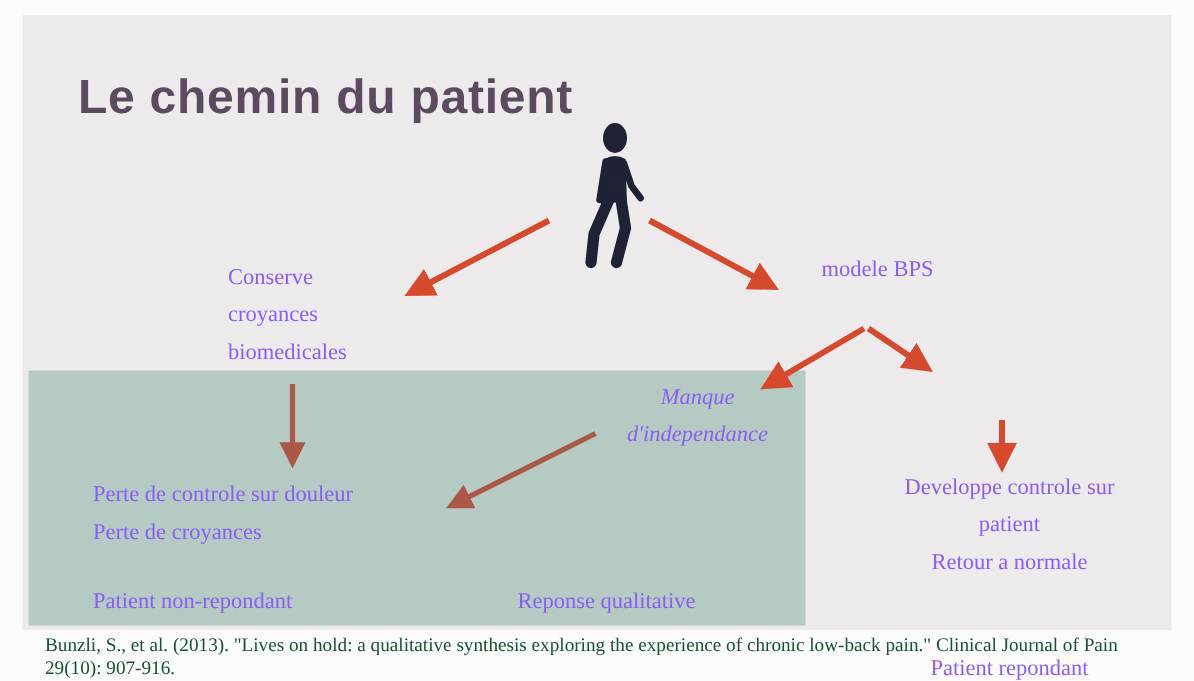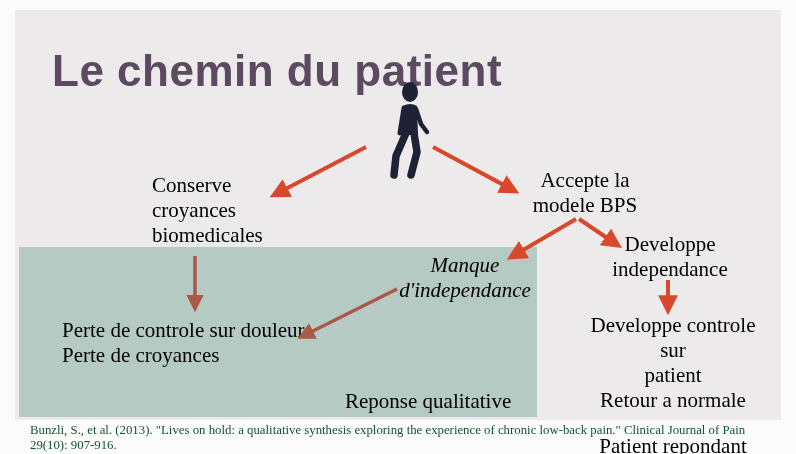--- a/index.html
+++ b/index.html
@@ -14,29 +14,29 @@
     position: absolute;
     left: 15px; top: 10px;
     width: 766px; height: 410px;
     background: #edeaec;
   }
   .page-title {
     position: absolute;
     left: 37px; top: 36px;
     font-family: "Liberation Sans", sans-serif;
     font-weight: bold;
-    font-size: 44px;
+    font-size: 32px;
     letter-spacing: 0.5px;
     color: #5b4a60;
   }
   .node {
     position: absolute;
-    font-size: 21px;
+    font-size: 15px;
     line-height: 25px;
-    color: #000000;
+    color: #8b5cf6;
   }
   .node.centered { text-align: center; }
   .highlight-box {
     position: absolute;
     left: 19px; top: 247px;
     width: 518px; height: 170px;
     background: #b5cac3;
   }
   .person {
     position: absolute;
@@ -78,39 +78,35 @@
     </svg>
   </div>
 
   <div class="node" style="left:137px; top:163px;">
     <div>Conserve</div>
     <div>croyances</div>
     <div>biomedicales</div>
   </div>
 
   <div class="node centered" style="left:495px; top:158px; width:150px;">
-    <div>Accepte la</div>
     <div>modele BPS</div>
   </div>
 
-  <div class="node centered" style="left:575px; top:222px; width:160px;">
-    <div>Developpe</div>
-    <div>independance</div>
-  </div>
 
   <div class="node centered" style="left:375px; top:243px; width:150px;font-style:italic;">
     <div>Manque</div>
     <div>d'independance</div>
   </div>
 
   <div class="node" style="left:47px; top:308px;">
     <div>Perte de controle sur douleur</div>
     <div>Perte de croyances</div>
   </div>
 
+  <div class="node" style="left:47px; top:379px;">Patient non-repondant</div>
 
   <div class="node" style="left:330px; top:379px;">Reponse qualitative</div>
 
   <div class="node centered" style="left:563px; top:303px; width:190px;">
     <div>Developpe controle sur</div>
     <div>patient</div>
     <div>Retour a normale</div>
   </div>
 
   <div class="node centered" style="left:563px; top:379px; width:190px;margin-top:45px;">Patient repondant</div>

